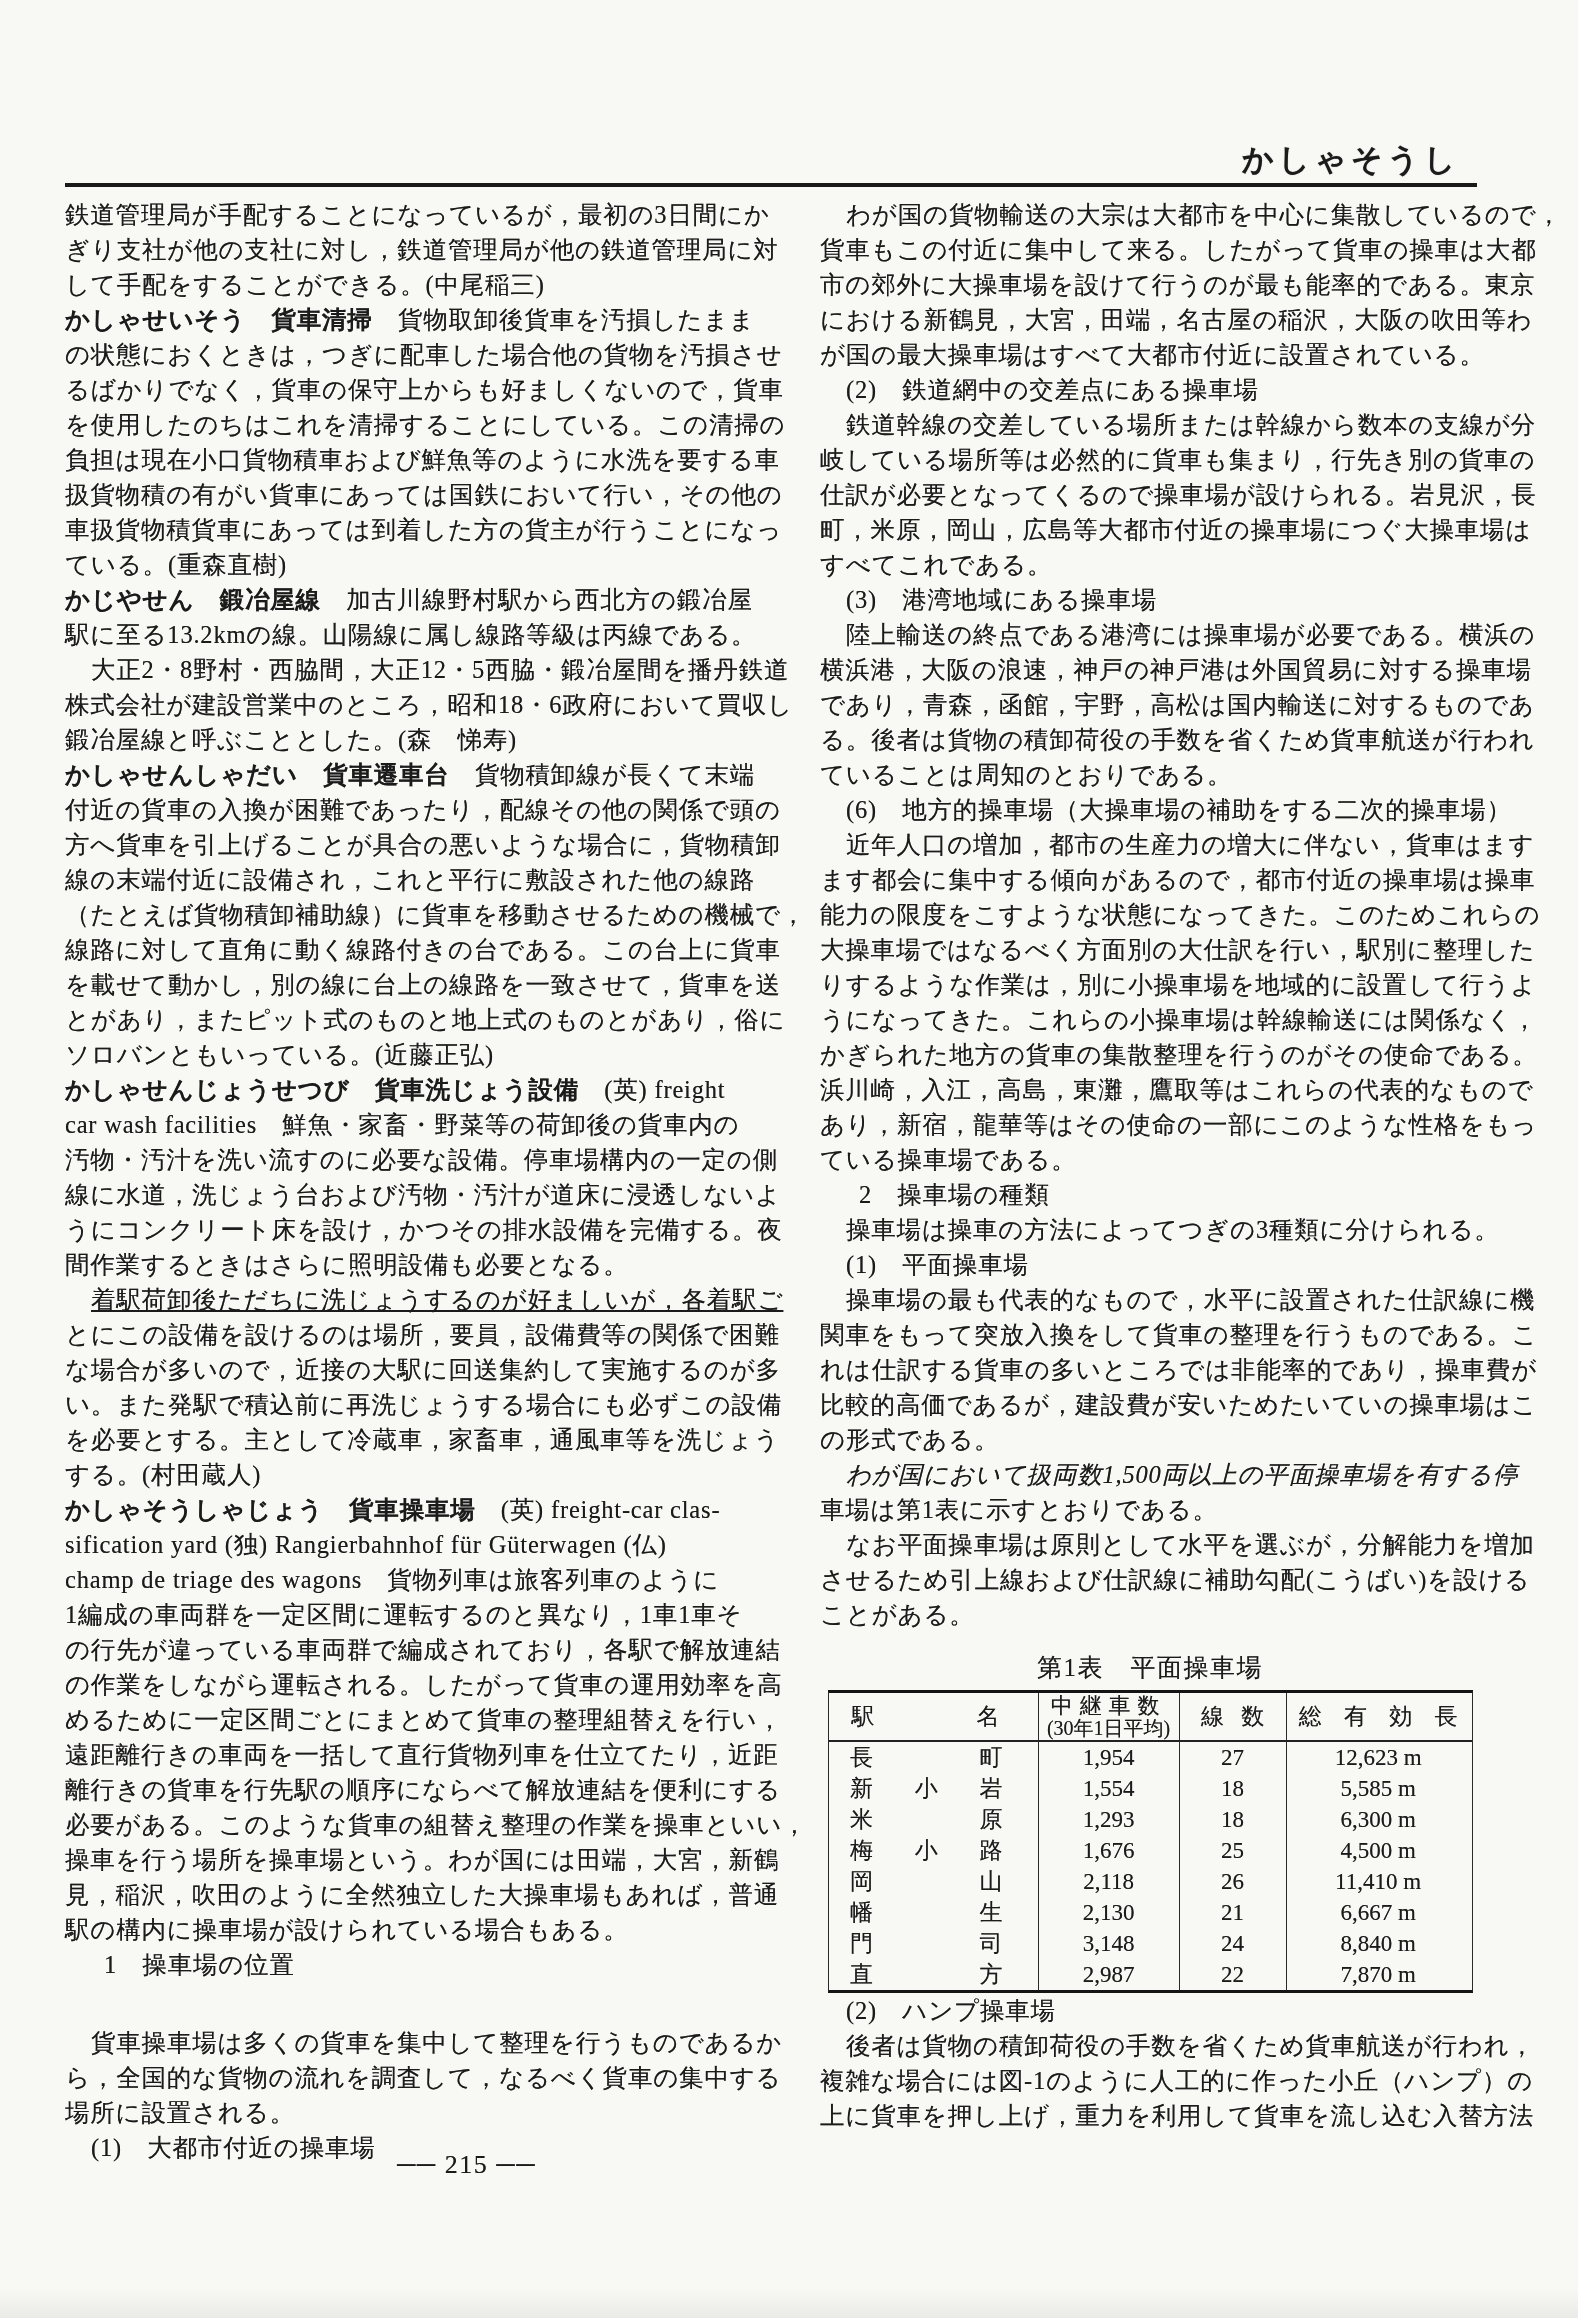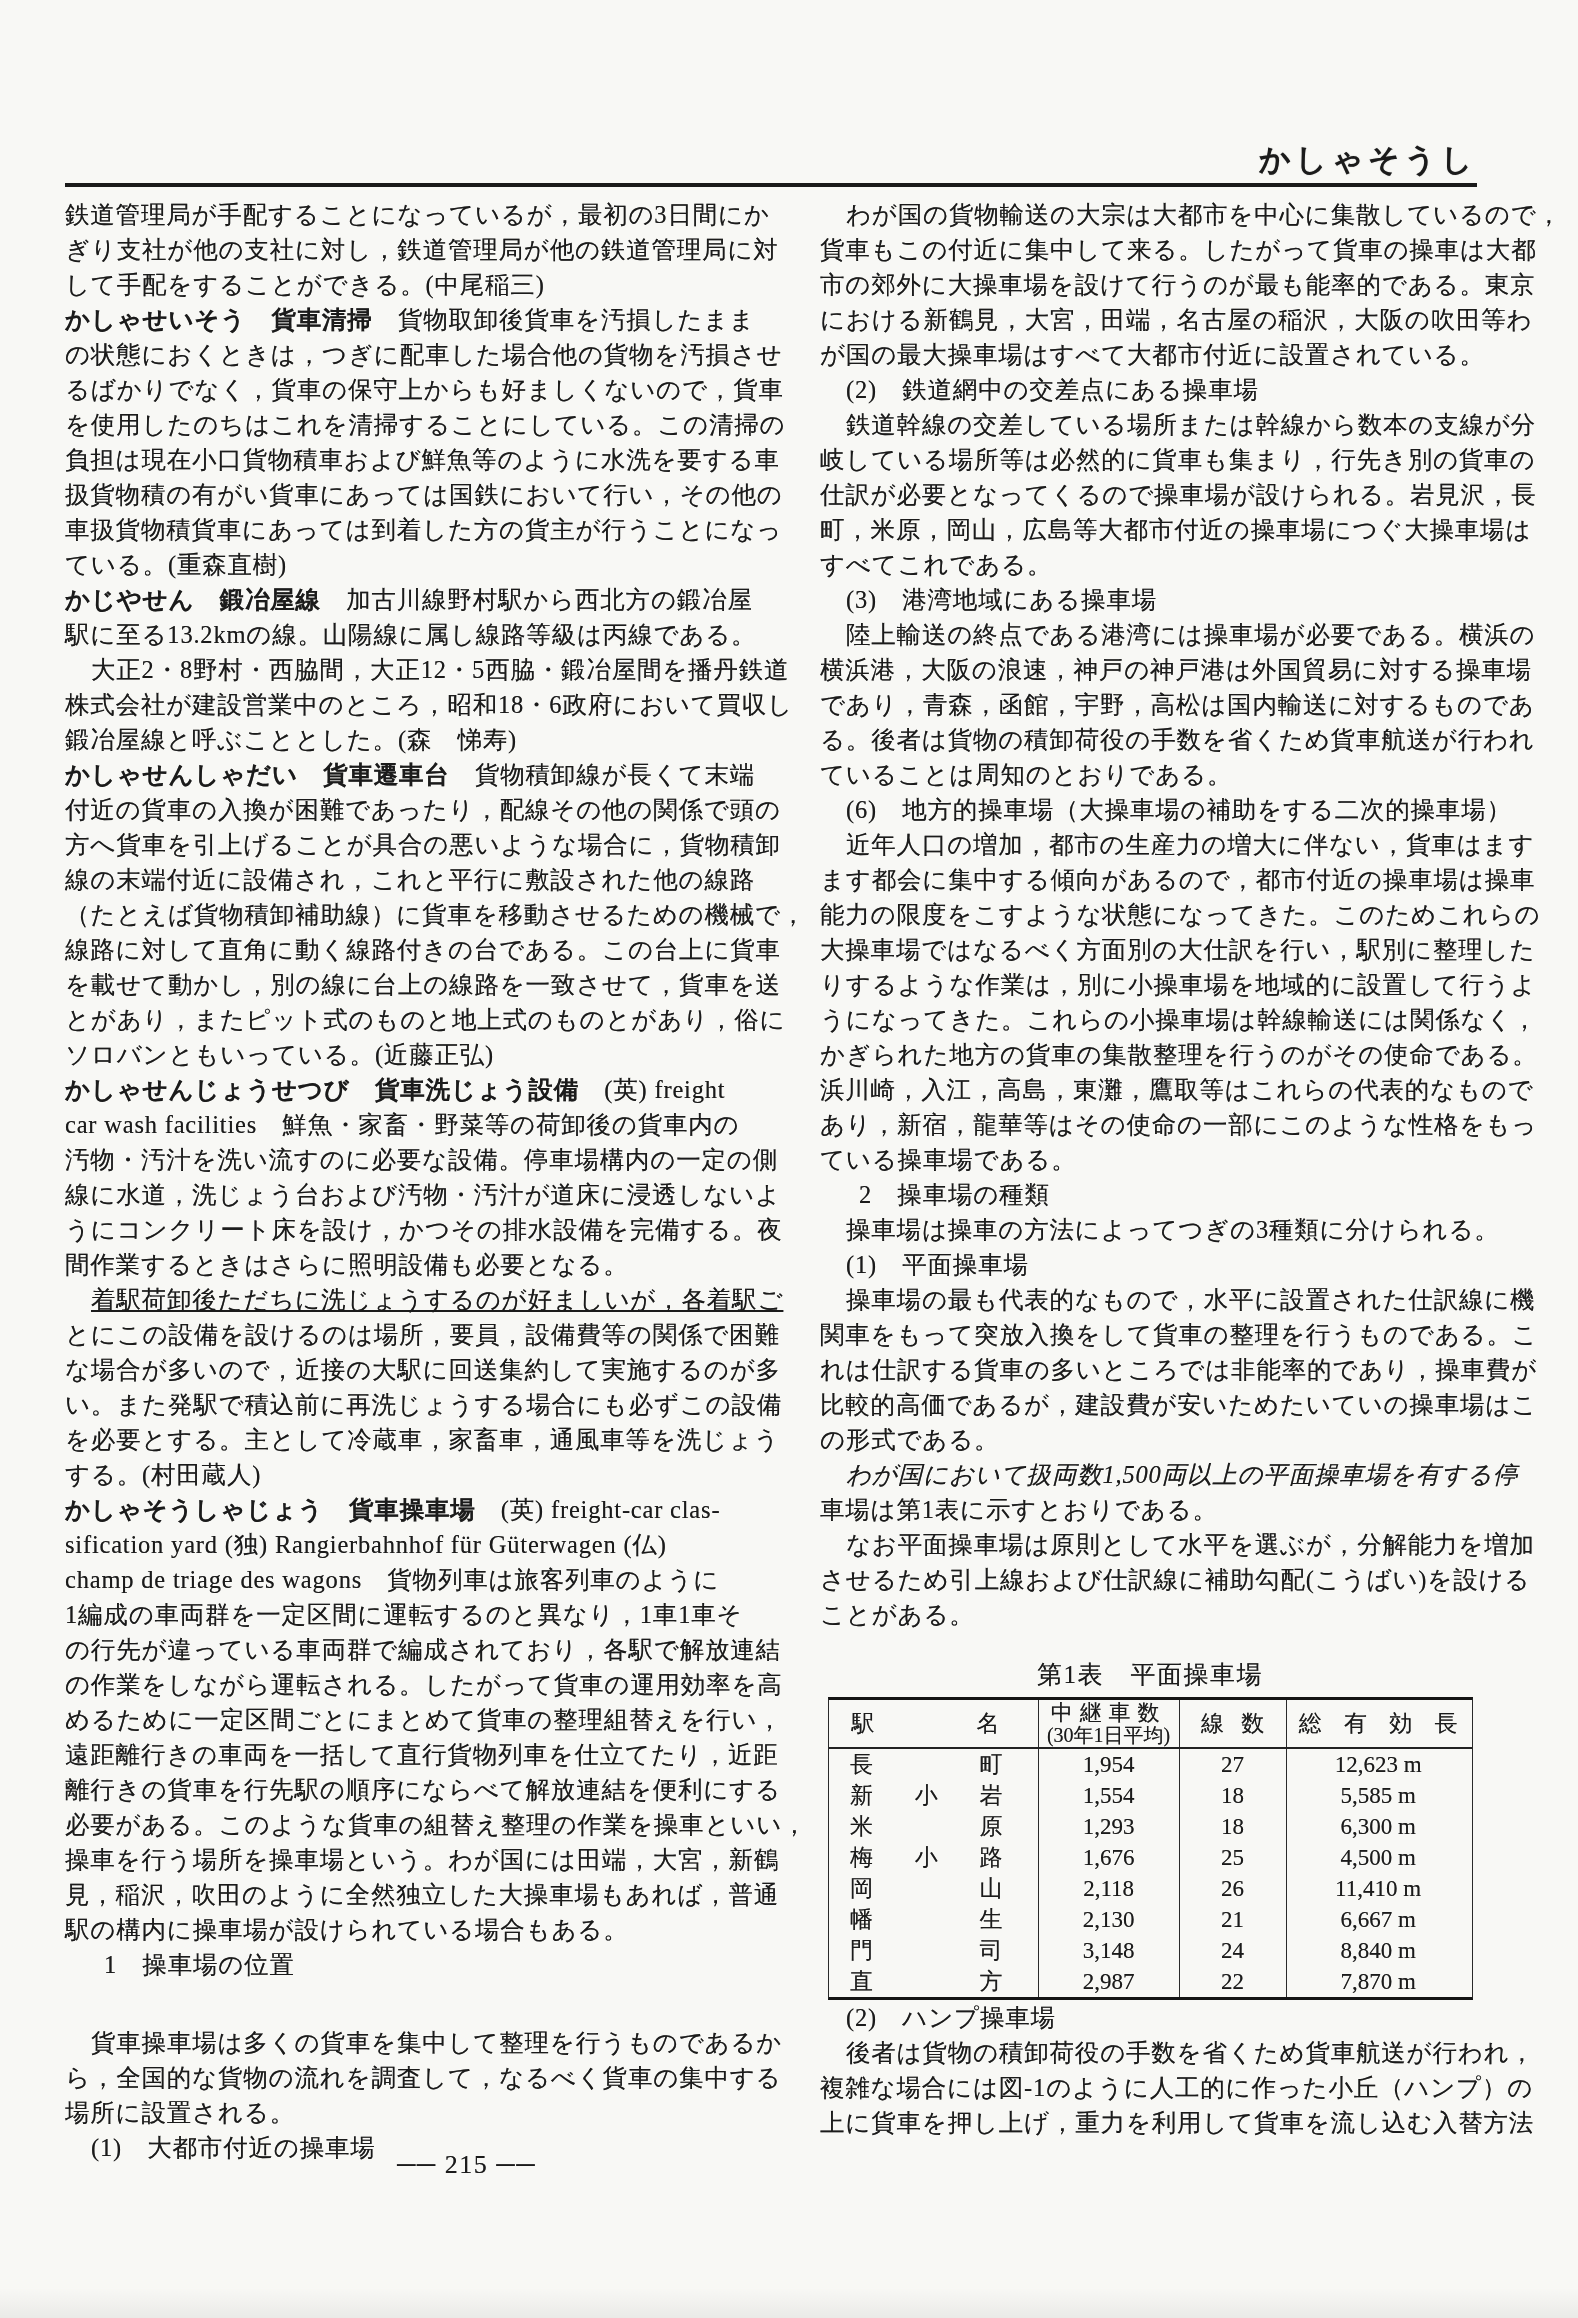--- a/index.html
+++ b/index.html
@@ -11,42 +11,42 @@
     overflow:hidden;
     font-family:"Liberation Serif","DejaVu Serif",serif;
     color:#1b1b1b;
   }
   #page::after{ 
     content:""; position:absolute; left:0; bottom:0; width:100%; height:31px;
     background:linear-gradient(to bottom, rgba(0,0,0,0), rgba(0,0,0,0.06));
     pointer-events:none;
   }
   .header-title{
-    position:absolute; top:139px; right:102px;
+    position:absolute; top:139px; right:119px;
     font-size:31px; font-weight:700; letter-spacing:4.6px;
     text-shadow:0 0 0.8px rgba(0,0,0,.5);
   }
   .header-rule{
     position:absolute; top:183px; left:65px; width:1412px; height:3.8px;
     background:#1a1a1a;
   }
   .col{
     position:absolute; top:197px; width:728px;
     text-shadow:0 0 0.5px rgba(0,0,0,.55);
   }
   .col-left{ left:65px; }
   .col-right{ left:820px; }
   .line{
     height:35px; line-height:35px;
     font-size:24.5px; letter-spacing:0.8px;
     white-space:nowrap;
   }
   .line .hw{ font-weight:700; }
   .tbl-caption{
-    width:645px; margin-left:7.6px; margin-top:26px;
+    width:645px; margin-left:7.6px; margin-top:19px;
     height:34px; line-height:34px;
     text-align:center; font-size:25px; letter-spacing:1.5px;
     text-shadow:0 0 0.5px rgba(0,0,0,.55);
   }
   .tbl{
     margin-left:7.6px; margin-top:5.4px;
     width:645px; box-sizing:border-box;
     border-top:3.8px solid #141414;
     border-bottom:3.8px solid #141414;
     border-left:1.5px solid #2a2a2a;

